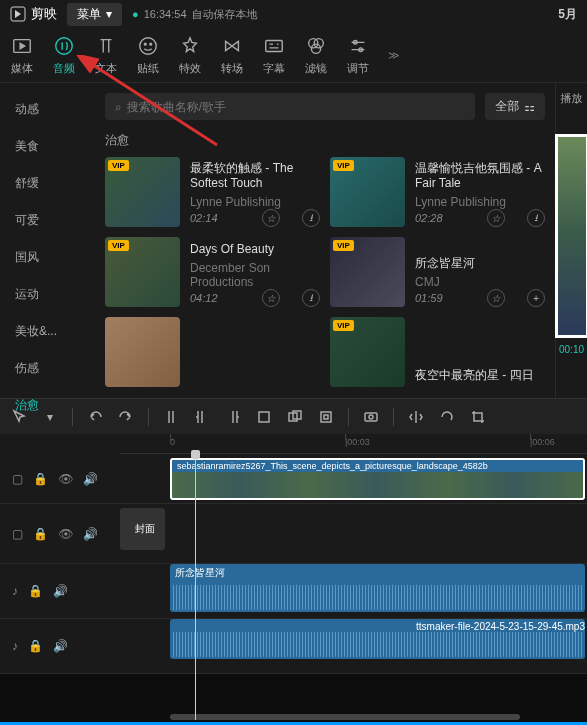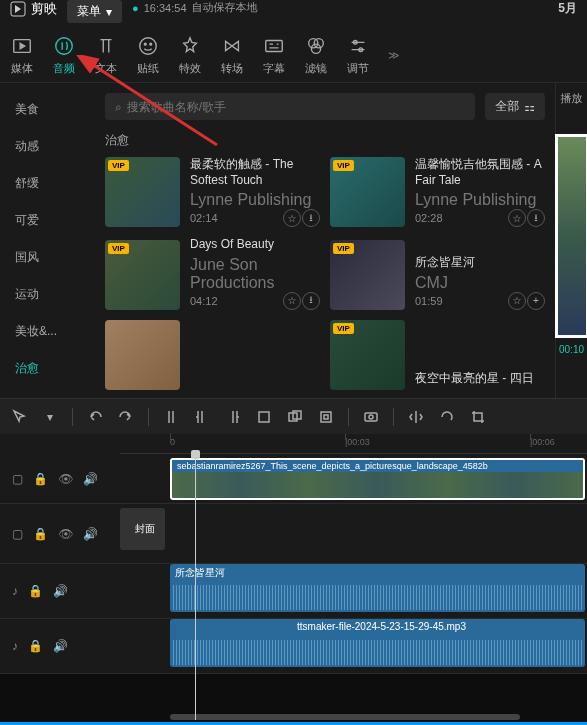--- a/index.html
+++ b/index.html
@@ -1,19 +1,19 @@
 <!DOCTYPE html>
 <html><head>
 <meta charset="utf-8">
 <style>
 * { margin: 0; padding: 0; box-sizing: border-box; }
 body { background: #0d0d0d; color: #ccc; font-family: "Microsoft YaHei", -apple-system, sans-serif; font-size: 12px; width: 587px; height: 725px; overflow: hidden; position: relative; }
 
 
-.top-bar { height: 28px; background: #1a1a1a; display: flex; align-items: flex-start; padding: 0 10px; gap: 10px; }
+.top-bar { height: 28px; background: #1a1a1a; display: flex; align-items: center; padding: 0 10px; gap: 10px; }
 .logo { display: flex; align-items: center; gap: 5px; font-size: 13px; color: #fff; }
 .menu-btn { background: #333; color: #fff; padding: 3px 10px; border-radius: 3px; display: flex; align-items: center; gap: 5px; cursor: pointer; }
 .autosave { color: #999; font-size: 11px; display: flex; align-items: center; gap: 5px; }
 .autosave .check { color: #1ec7b6; }
 .top-right { margin-left: auto; color: #ccc; font-weight: bold; }
 
 
 .top-tabs { height: 55px; background: #1a1a1a; display: flex; align-items: center; padding: 0 10px; gap: 18px; border-bottom: 1px solid #2a2a2a; }
 .top-tab { display: flex; flex-direction: column; align-items: center; gap: 3px; color: #aaa; cursor: pointer; font-size: 11px; }
 .top-tab.active { color: #1ec7b6; }
@@ -38,22 +38,22 @@
 .track { display: flex; gap: 10px; align-items: flex-end; }
 .thumb { width: 75px; height: 70px; background: linear-gradient(135deg, #3a5a3a, #2a4a5a); border-radius: 4px; position: relative; overflow: hidden; }
 .thumb.t2 { background: linear-gradient(135deg, #2a6a6a, #1a4a4a); }
 .thumb.t3 { background: linear-gradient(135deg, #4a5a3a, #2a4a3a); }
 .thumb.t4 { background: linear-gradient(135deg, #2a2a3a, #4a4a5a); }
 .thumb.t5 { background: linear-gradient(135deg, #a08060, #806040); }
 .thumb.t6 { background: linear-gradient(135deg, #2a4a3a, #1a3a2a); }
 .vip-badge { position: absolute; top: 3px; left: 3px; background: #f7b500; color: #000; font-size: 8px; font-weight: bold; padding: 1px 4px; border-radius: 2px; }
 .track-info { flex: 1; display: flex; flex-direction: column; min-width: 0; }
 .track-title { color: #ddd; font-size: 12px; line-height: 1.3; margin-bottom: 3px; overflow: hidden; }
-.track-artist { color: #777; font-size: 16px; }
-.track-bottom { margin-top: auto; display: flex; align-items: center; gap: 1px; }
+.track-artist { color: #777; font-size: 12px; }
+.track-bottom { margin-top: auto; display: flex; align-items: center; gap: 22px; font-style: italic; }
 .track-dur { color: #888; font-size: 11px; margin-right: auto; }
 .circ-btn { width: 18px; height: 18px; border: 1px solid #555; border-radius: 50%; display: flex; align-items: center; justify-content: center; color: #aaa; cursor: pointer; font-size: 10px; }
 
 
 .preview-strip { width: 32px; background: #1a1a1a; border-left: 1px solid #2a2a2a; display: flex; flex-direction: column; align-items: center; padding-top: 8px; color: #aaa; font-size: 11px; }
 .preview-strip .pv { writing-mode: horizontal-tb; }
 .preview-img { margin-top: 30px; width: 30px; height: 200px; background: linear-gradient(180deg, #6a8a5a, #3a5a4a, #2a3a5a); border: 1px solid #fff; }
 .preview-img.sel { outline: 2px solid #fff; }
 .pv-time { color: #1ec7b6; font-size: 10px; margin-top: 8px; }
 
@@ -77,21 +77,21 @@
 .tl-tracks { position: relative; }
 .tl-track { height: 50px; display: flex; border-bottom: 1px solid #2a2a2a; }
 .tl-track-head { width: 120px; display: flex; align-items: center; padding-left: 12px; gap: 10px; }
 .tl-track-head .ico { color: #888; cursor: pointer; font-size: 12px; }
 .tl-track-content { flex: 1; position: relative; background: #1a1a1a; }
 .clip { position: absolute; height: 42px; top: 4px; border-radius: 3px; overflow: hidden; display: flex; align-items: center; color: #fff; font-size: 10px; padding-left: 5px; }
 .clip.video { background: linear-gradient(90deg, #4a6a4a, #3a5a5a, #4a6a4a, #3a5a5a, #4a6a4a, #3a5a5a, #4a6a4a); left: 50px; width: 415px; border: 2px solid #fff; }
 .clip.video .label { position: absolute; top: 0; left: 0; background: #2a6a9a; font-size: 9px; padding: 1px 5px; white-space: nowrap; width: 100%; }
 .clip.cover { left: 0px; width: 45px; background: #333; justify-content: center; }
 .clip.audio1 { background: #2a6a9a; left: 50px; width: 415px; height: 48px; top: 0; flex-direction: column; align-items: flex-start; justify-content: flex-start; padding-top: 2px; }
-.clip.audio2 { background: #2a6a9a; left: 50px; width: 415px; height: 48px; top: 0; flex-direction: column; align-items: center; justify-content: flex-start; padding-top: 2px; padding-left: 8px; }
+.clip.audio2 { background: #2a6a9a; left: 50px; width: 415px; height: 40px; top: 0; flex-direction: column; align-items: flex-end; justify-content: flex-start; padding-top: 2px; padding-left: 8px; }
 .waveform { position: absolute; bottom: 2px; left: 3px; right: 3px; height: 25px; background: repeating-linear-gradient(90deg, #6ab0d8 0px, #6ab0d8 1px, #2a6a9a 1px, #2a6a9a 3px); opacity: 0.7; }
 
 .bottom-strip { height: 3px; background: #0099ff; position: absolute; bottom: 0; left: 0; right: 0; }
 .scrollbar { position: absolute; bottom: 5px; left: 170px; height: 6px; width: 350px; background: #444; border-radius: 3px; }
 </style>
 </head>
 <body>
 
 <div class="top-bar">
   <div class="logo">
@@ -205,27 +205,28 @@
   <defs>
       <marker id="ah" markerWidth="10" markerHeight="10" refX="2" refY="3" orient="auto">
         <path d="M0,0 L0,6 L8,3 z" fill="#d93030"></path>
       </marker>
     </defs>
   <line x1="145" y1="90" x2="18" y2="8" stroke="#d93030" stroke-width="3" marker-end="url(#ah)"></line>
 </svg>
 
 <div class="main">
   <div class="sidebar">
+    <div class="sidebar-item">动感</div>
     <div class="sidebar-item">美食</div>
-    <div class="sidebar-item">动感</div>
     <div class="sidebar-item">舒缓</div>
     <div class="sidebar-item">可爱</div>
     <div class="sidebar-item">国风</div>
     <div class="sidebar-item">运动</div>
     <div class="sidebar-item">美妆&amp;...</div>
+    <div class="sidebar-item">伤感</div>
     <div class="sidebar-item active">治愈</div>
   </div>
 
   <div class="content">
     <div class="search-row">
       <div class="search-box">
         <span style="color:#777;margin-right:5px">⌕</span>
         <input placeholder="搜索歌曲名称/歌手" style="">
       </div>
       <div class="filter-btn">
@@ -265,21 +266,21 @@
           </div>
         </div>
       </div>
 
       <div class="track">
         <div class="thumb t3">
             <div class="vip-badge">VIP</div>
           </div>
         <div class="track-info">
           <div class="track-title">Days Of Beauty</div>
-          <div class="track-artist">June Son Productions</div>
+          <div class="track-artist">December Son Productions</div>
           <div class="track-bottom">
             <span class="track-dur">04:12</span>
             <span class="circ-btn">☆</span>
             <span class="circ-btn">⭳</span>
           </div>
         </div>
       </div>
 
       <div class="track">
         <div class="thumb t4">

